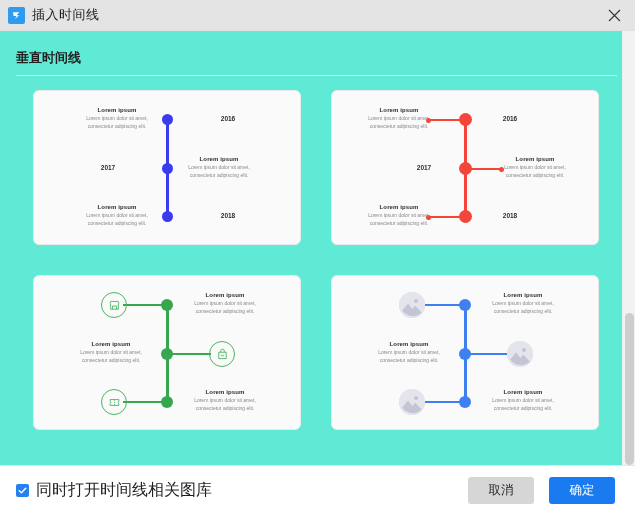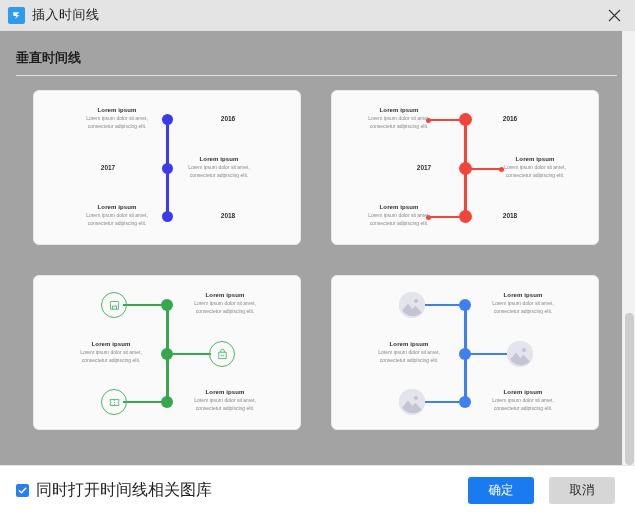--- a/index.html
+++ b/index.html
@@ -43,21 +43,21 @@
     width: 42px; height: 30px;
     display: flex; align-items: center; justify-content: center;
     cursor: pointer;
   }
   .close-btn svg { display:block; }
 
   
   .content {
     position: relative;
     flex: 1 1 auto;
-    background: #a3a3a3;
+    background: #5eead4;
     overflow: hidden;
     border-top: 1px solid #e0e0e0;
   }
   .section-title {
     font-size: 13px;
     font-weight: bold;
     color: #1f1f1f;
     padding: 18px 0 8px 16px;
   }
   .section-rule {
@@ -418,18 +418,18 @@
   <div class="footer">
     <div class="chk-wrap">
       <span class="chk">
         <svg width="9" height="9" viewBox="0 0 10 10">
           <path d="M1.4 5.2 L3.8 7.6 L8.6 2.4" stroke="#ffffff" stroke-width="1.6" fill="none" stroke-linecap="round" stroke-linejoin="round"></path>
         </svg>
       </span>
       <span class="chk-label">同时打开时间线相关图库</span>
     </div>
     <div class="btns">
+      <button class="btn btn-default">取消</button>
       <button class="btn btn-primary">确定</button>
-      <button class="btn btn-default">取消</button>
     </div>
   </div>
 
 </div>
 
 </body></html>

